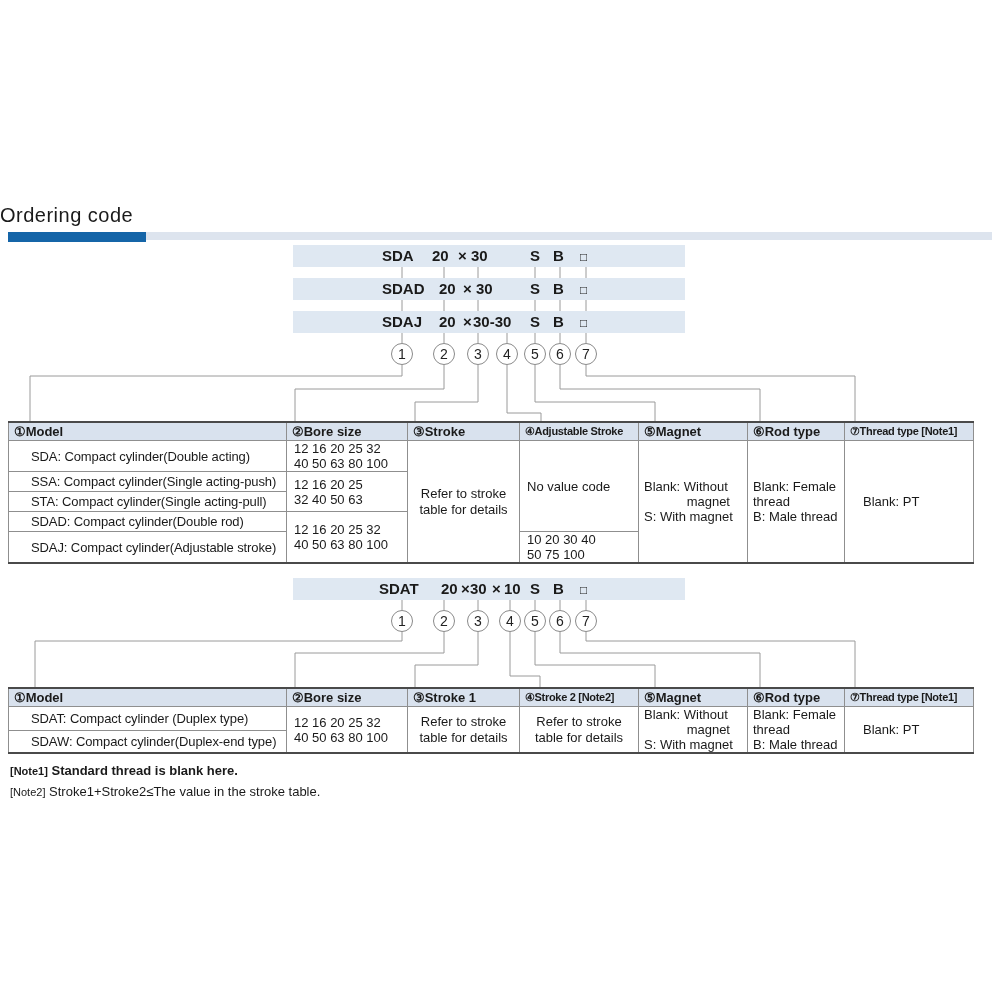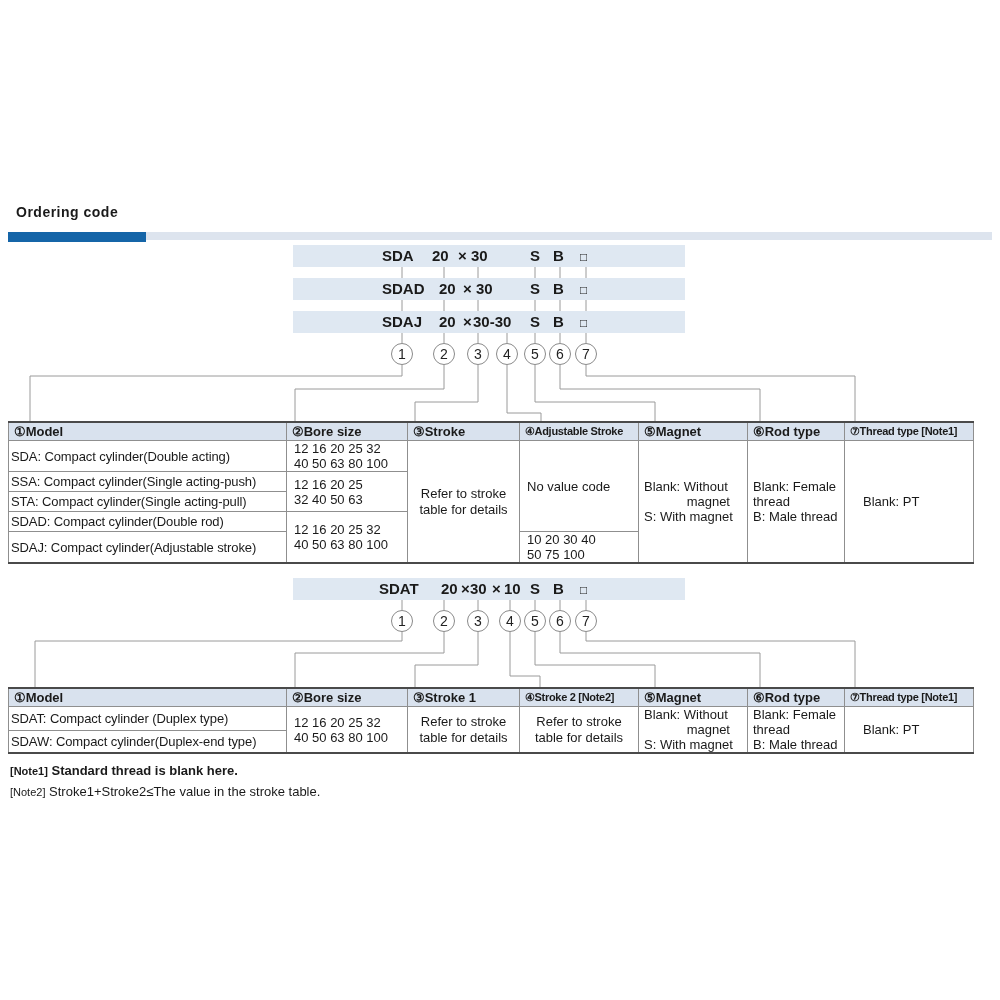--- a/index.html
+++ b/index.html
@@ -1,21 +1,21 @@
 <!DOCTYPE html>
 <html><head>
 <meta charset="utf-8">
 <style>
   * { margin:0; padding:0; box-sizing:border-box; }
   html,body { width:1000px; height:1000px; background:#ffffff;
               font-family:"Liberation Sans", sans-serif; color:#1a1a1a; position:relative; }
   .abs { position:absolute; }
 
   
-  #page-title { left:16px; top:204px; font-size:14px; font-weight:bold; letter-spacing:0.5px; }
+  #page-title { left:0; top:204px; font-size:20px; font-weight:normal; letter-spacing:0.5px; }
   #rule-light { left:8px; top:232px; width:984px; height:8px; background:#dde4ee; }
   #rule-dark  { left:8px; top:232px; width:138px; height:10px; background:#1565a8; }
 
   
   .codebar { left:293px; width:392px; height:22px; background:#dfe8f2; }
   .codebar .seg { position:absolute; top:0; line-height:22px; font-size:15px; font-weight:bold; white-space:nowrap; }
   .codebar .seg-box { font-weight:normal; font-size:12px; top:1px; }
   #bar-sda  { top:245px; }
   #bar-sdad { top:278px; }
   #bar-sdaj { top:311px; }
@@ -31,21 +31,21 @@
 
   
   table.spec { position:absolute; border-collapse:collapse; table-layout:fixed; width:965px;
                background:#fff; border-top:2px solid #4a4a4a; border-bottom:2px solid #4a4a4a; }
   table.spec th, table.spec td { border:1px solid #8f8f8f; font-size:13px; vertical-align:middle;
                overflow:hidden; }
   table.spec th { background:#d9e2ee; text-align:left; padding:1px 0 1px 5px; font-size:13px; white-space:nowrap; }
   table.spec th.tight { font-size:11px; letter-spacing:-0.3px; }
   #table1 { left:8px; top:421px; }
   #table2 { left:8px; top:687px; }
-  td.model { padding-left:2px; font-size:13px; letter-spacing:-0.1px; white-space:nowrap; }
+  td.model { padding-left:22px; font-size:13px; letter-spacing:-0.1px; white-space:nowrap; }
   td.bore  { padding-left:7px; font-size:13.5px; line-height:15px; white-space:pre-line; }
   td.center-cell { text-align:center; font-size:13.5px; line-height:16px; white-space:pre-line; }
   td.adj { padding-left:7px; font-size:13.5px; line-height:15px; white-space:pre-line; }
   td.magnet, td.rod { font-size:13.5px; line-height:15px; padding:0 5px; }
   td.magnet .l2 { text-align:right; padding-right:12px; }
   td.rod .l2 { padding-right:4px; }
   td.thread { padding-left:18px; font-size:13.5px; }
 
   
   .note { left:10px; font-size:13px; }

